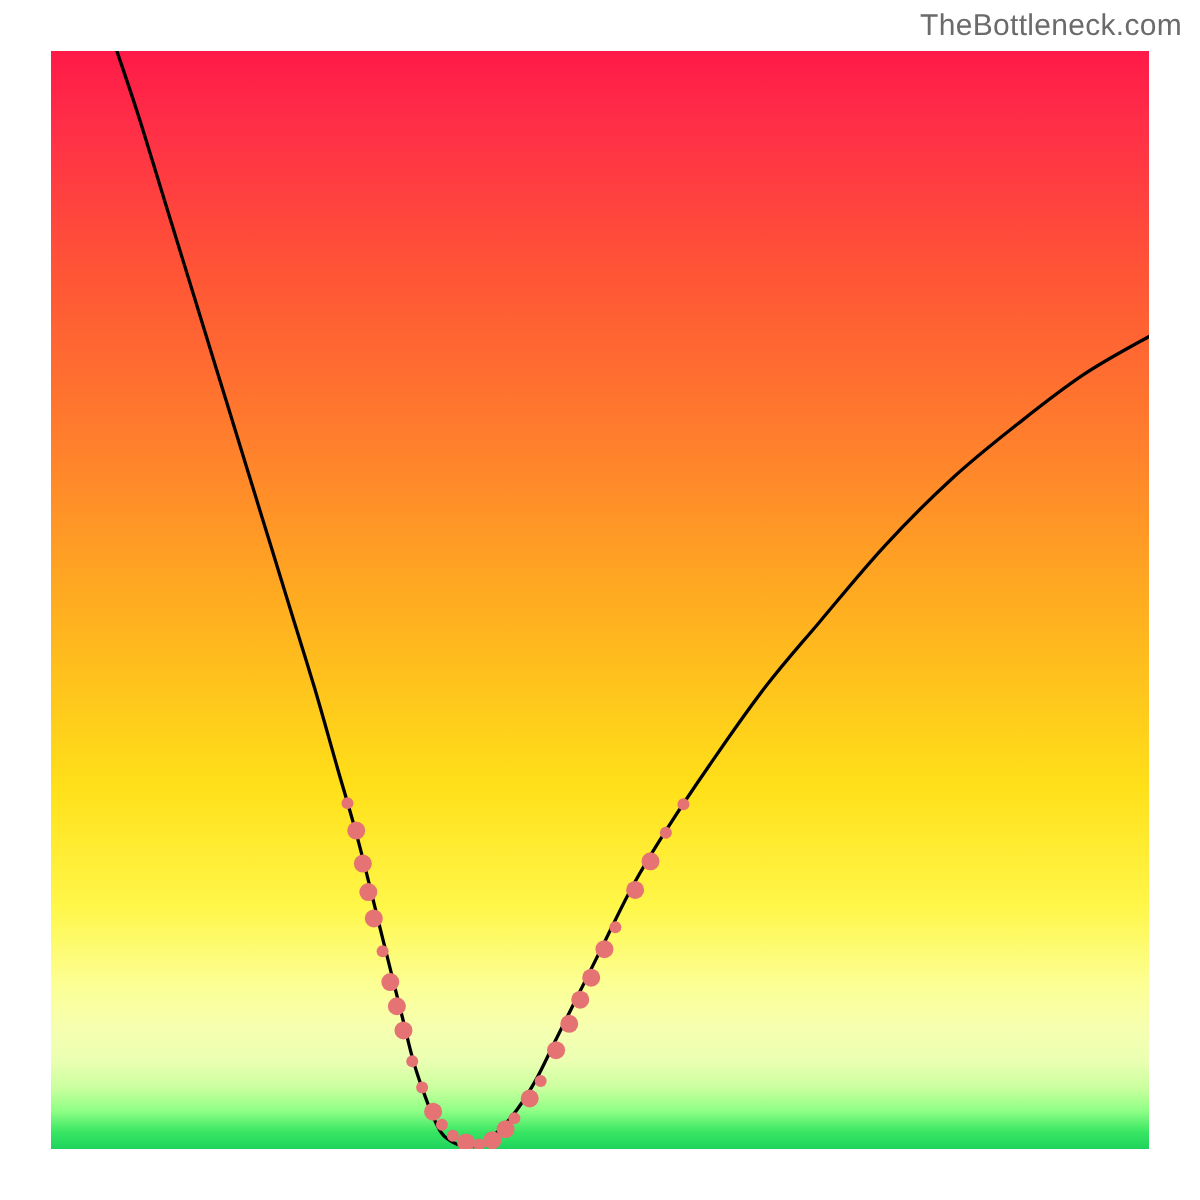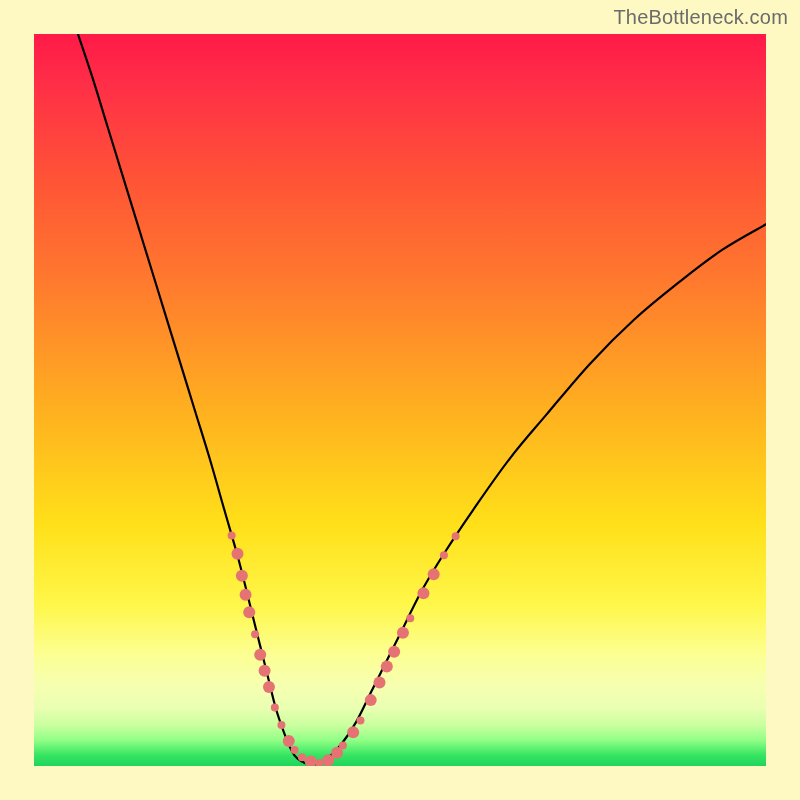--- a/index.html
+++ b/index.html
@@ -10,21 +10,21 @@
     background: #000;
     font-family: Arial, Helvetica, sans-serif;
     overflow: hidden;
   }
   .frame {
     position: absolute;
     left: 0;
     top: 0;
     width: 800px;
     height: 800px;
-    background: #fef9c3;
+    background: #ffffff;
   }
   .plot-area {
     position: absolute;
     left: 34px;
     top: 34px;
     width: 732px;
     height: 732px;
     
     background: linear-gradient(to bottom,
       #ff1a47 0%,

